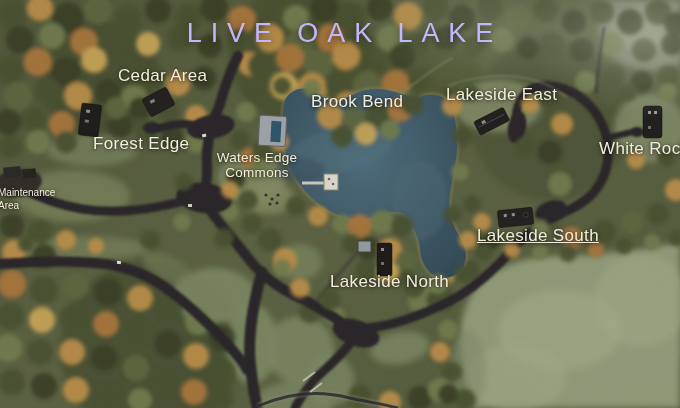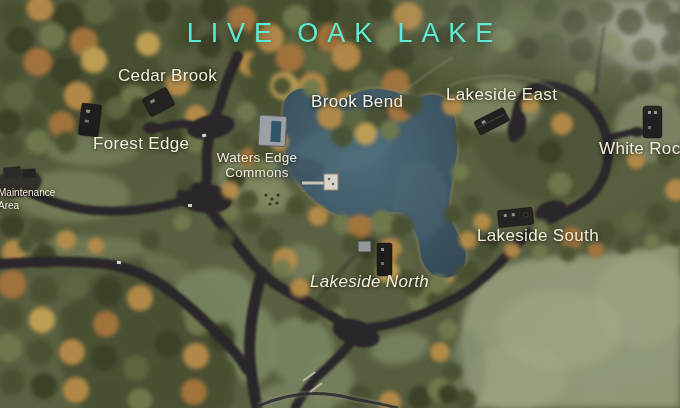--- a/index.html
+++ b/index.html
@@ -12,21 +12,21 @@
   
   .t-d{fill:#3a4128}.t-d2{fill:#495132}.t-g{fill:#5d663f}.t-g2{fill:#707a4e}
   .t-o{fill:#a6743c}.t-o2{fill:#b78c49}.t-y{fill:#c2a256}
   .lbl{
     position:absolute;color:#f2edda;font-size:17px;line-height:18px;
     letter-spacing:.02em;white-space:nowrap;
     text-shadow:0 1px 4px rgba(0,0,0,.65),0 0 2px rgba(0,0,0,.35);
   }
   .lbl-title{
     position:absolute;left:0;top:18px;width:680px;text-align:center;
-    color:#5eead4;font-size:27px;letter-spacing:.33em;text-indent:.33em;
+    color:#c4b5fd;font-size:27px;letter-spacing:.33em;text-indent:.33em;
     font-weight:400;white-space:nowrap;
     text-shadow:0 1px 6px rgba(15,25,15,.55);
   }
   .lbl-small{font-size:13.5px;line-height:15px;text-align:center;}
   .lbl-tiny{font-size:10px;line-height:13px;letter-spacing:0;}
 </style>
 </head>
 <body>
 
 <div class="stage">
@@ -443,28 +443,28 @@
 
     <g>
       <ellipse cx="500" cy="28" rx="150" ry="70" fill="url(#haze2)"></ellipse>
       <ellipse cx="648" cy="38" rx="120" ry="80" fill="url(#haze1)"></ellipse>
       <ellipse cx="600" cy="330" rx="160" ry="90" fill="url(#haze2)" opacity="0.5"></ellipse>
     </g>
   </svg>
 
   <div class="lbl-title">LIVE OAK LAKE</div>
 
-  <div class="lbl" style="left:118px;top:67px;">Cedar Brook</div>
+  <div class="lbl" style="left:118px;top:67px;">Cedar Area</div>
   <div class="lbl" style="left:48px;top:135px;margin-left:45px;">Forest Edge</div>
   <div class="lbl" style="left:311px;top:93px;">Brook Bend</div>
   <div class="lbl" style="left:446px;top:86px;">Lakeside East</div>
   <div class="lbl lbl-small" style="left:215px;top:150px;width:84px;">
     <div>Waters Edge</div>
     <div>Commons</div>
   </div>
   <div class="lbl" style="left:599px;top:140px;">White Rock</div>
-  <div class="lbl" style="left:477px;top:227px;">Lakeside South</div>
-  <div class="lbl" style="left:310px;top:273px;font-style:italic;">Lakeside North</div>
+  <div class="lbl" style="left:477px;top:227px;text-decoration:underline;">Lakeside South</div>
+  <div class="lbl" style="left:330px;top:273px;">Lakeside North</div>
   <div class="lbl lbl-tiny" style="left:-2px;top:186px;">
     <div>Maintenance</div>
     <div>Area</div>
   </div>
 </div>
 
 </body></html>

